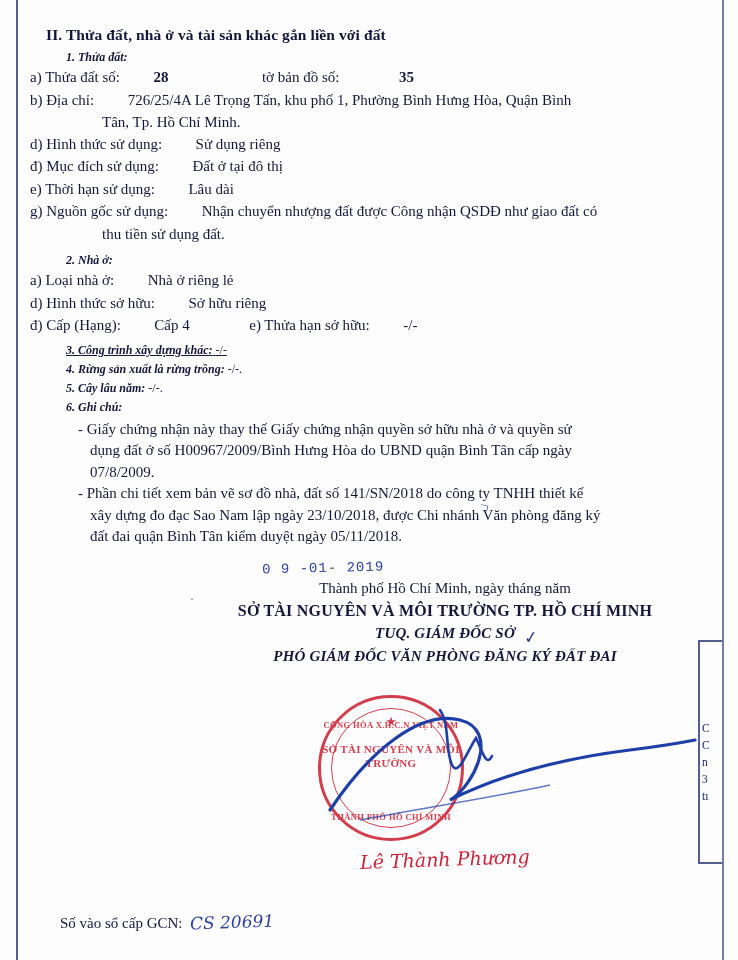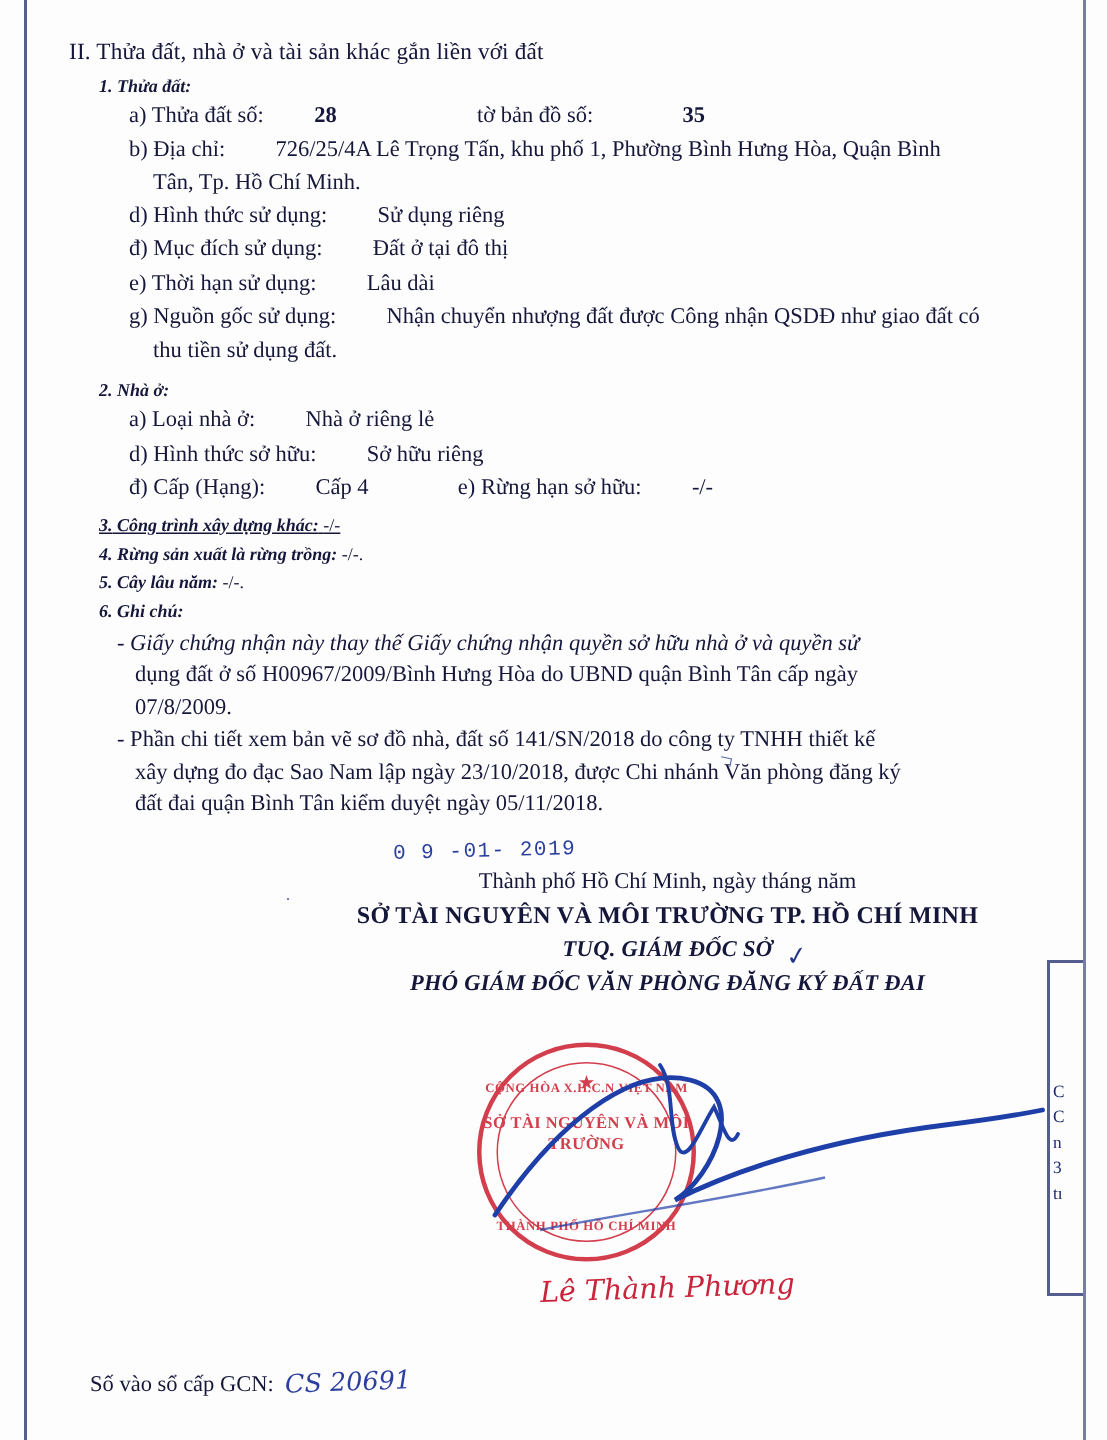--- a/index.html
+++ b/index.html
@@ -56,40 +56,39 @@
     color: #1b2a6b;
     text-align: left;
   }
   .content {
     position: absolute;
     left: 30px;
     top: 26px;
     width: 676px;
   }
   .sec-title {
-    font-weight: normal;
+    font-weight: bold;
     font-size: 15.5px;
     margin-left: 16px;
     margin-bottom: 6px;
     letter-spacing: .1px;
   }
   .lvl1 {
     margin-left: 36px;
     font-style: italic;
     font-weight: bold;
     font-size: 12px;
     margin-top: 4px;
     margin-bottom: 2px;
   }
   .lvl1 .plain {
     font-style: normal;
     font-weight: normal;
   }
   .lvl2 {
-    margin-left: 56px;
     font-size: 15px;
     line-height: 21.5px;
     margin-bottom: 1px;
     position: relative;
   }
   .cont {
     margin-left: 72px;
     font-size: 15px;
     line-height: 21.5px;
   }
@@ -321,21 +320,21 @@
       <span>d) Hình thức sở hữu:</span>
       <span class="gap-sm"></span>
       <span>Sở hữu riêng</span>
     </div>
 
     <div class="lvl2">
       <span>đ) Cấp (Hạng):</span>
       <span class="gap-sm"></span>
       <span>Cấp 4</span>
       <span class="gap-md"></span>
-      <span>e) Rừng hạn sở hữu:</span>
+      <span>e) Thửa hạn sở hữu:</span>
       <span class="gap-sm"></span>
       <span>-/-</span>
     </div>
 
     <div class="lvl1" style="margin-top:6px;text-decoration:underline;">
       <span>3.</span>
       <span>Công trình xây dựng khác:</span>
       <span class="plain">-/-</span>
     </div>
     <div class="lvl1">
@@ -346,21 +345,21 @@
     <div class="lvl1">
       <span>5.</span>
       <span>Cây lâu năm:</span>
       <span class="plain">-/-.</span>
     </div>
     <div class="lvl1">
       <span>6.</span>
       <span>Ghi chú:</span>
     </div>
 
-    <div class="note-line" style="margin-top:4px;font-style:italic;">- Giấy chứng nhận này thay thế Giấy chứng nhận quyền sở hữu nhà ở và quyền sử</div>
+    <div class="note-line" style="margin-top:4px;">- Giấy chứng nhận này thay thế Giấy chứng nhận quyền sở hữu nhà ở và quyền sử</div>
     <div class="note-cont">dụng đất ở số H00967/2009/Bình Hưng Hòa do UBND quận Bình Tân cấp ngày</div>
     <div class="note-cont">07/8/2009.</div>
     <div class="note-line">- Phần chi tiết xem bản vẽ sơ đồ nhà, đất số 141/SN/2018 do công ty TNHH thiết kế</div>
     <div class="note-cont">xây dựng đo đạc Sao Nam lập ngày 23/10/2018, được Chi nhánh Văn phòng đăng ký</div>
     <div class="note-cont">đất đai quận Bình Tân kiểm duyệt ngày 05/11/2018.</div>
 
   </div>
 
   <div class="small-mark" style="left:478px; top:500px; transform:rotate(12deg);">ㄱ</div>
   <div class="small-mark" style="left:190px; top:592px;">·</div>

